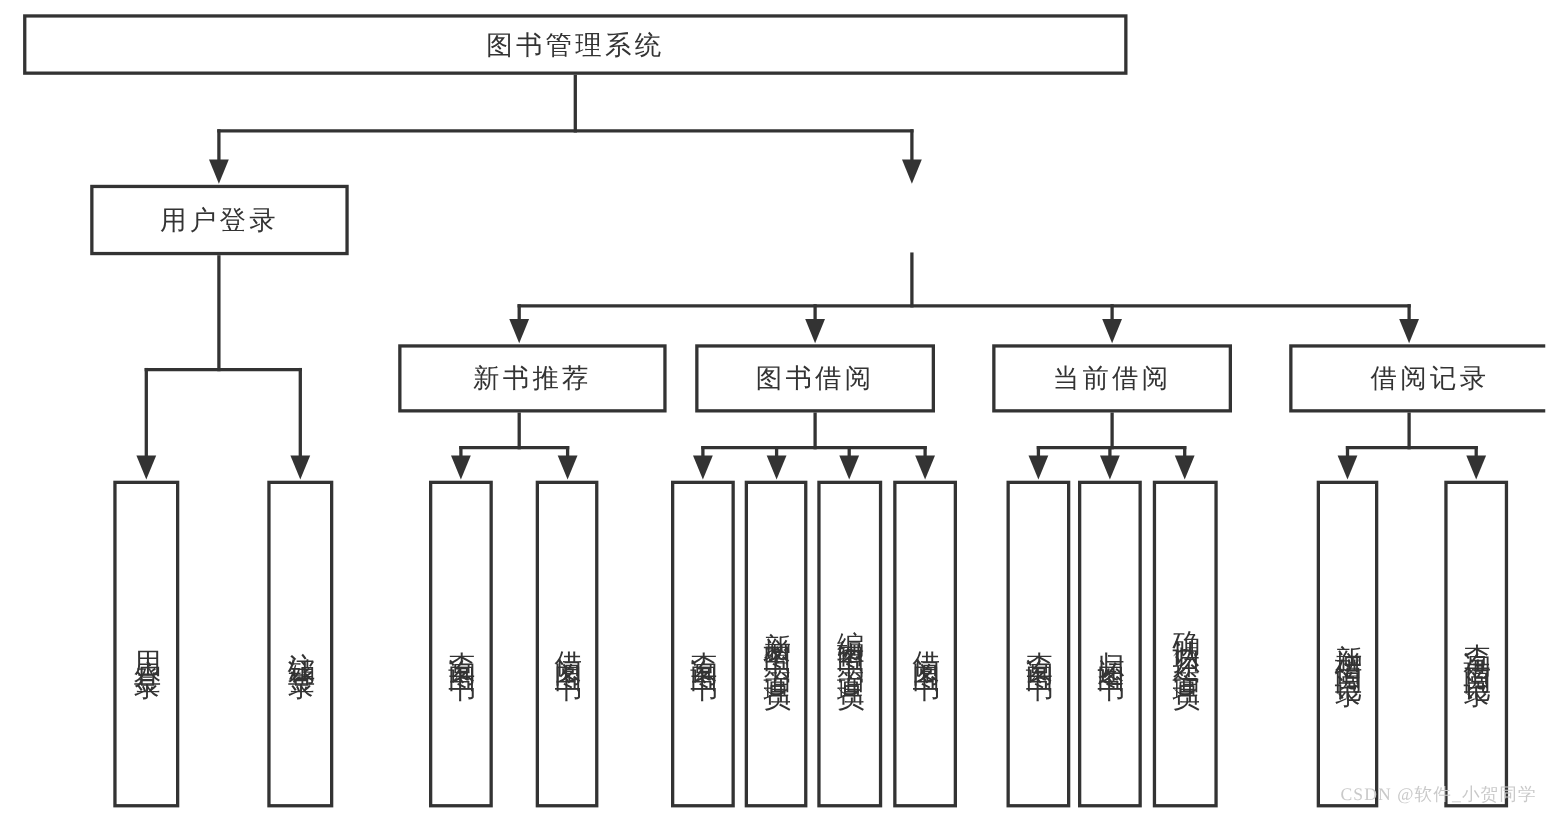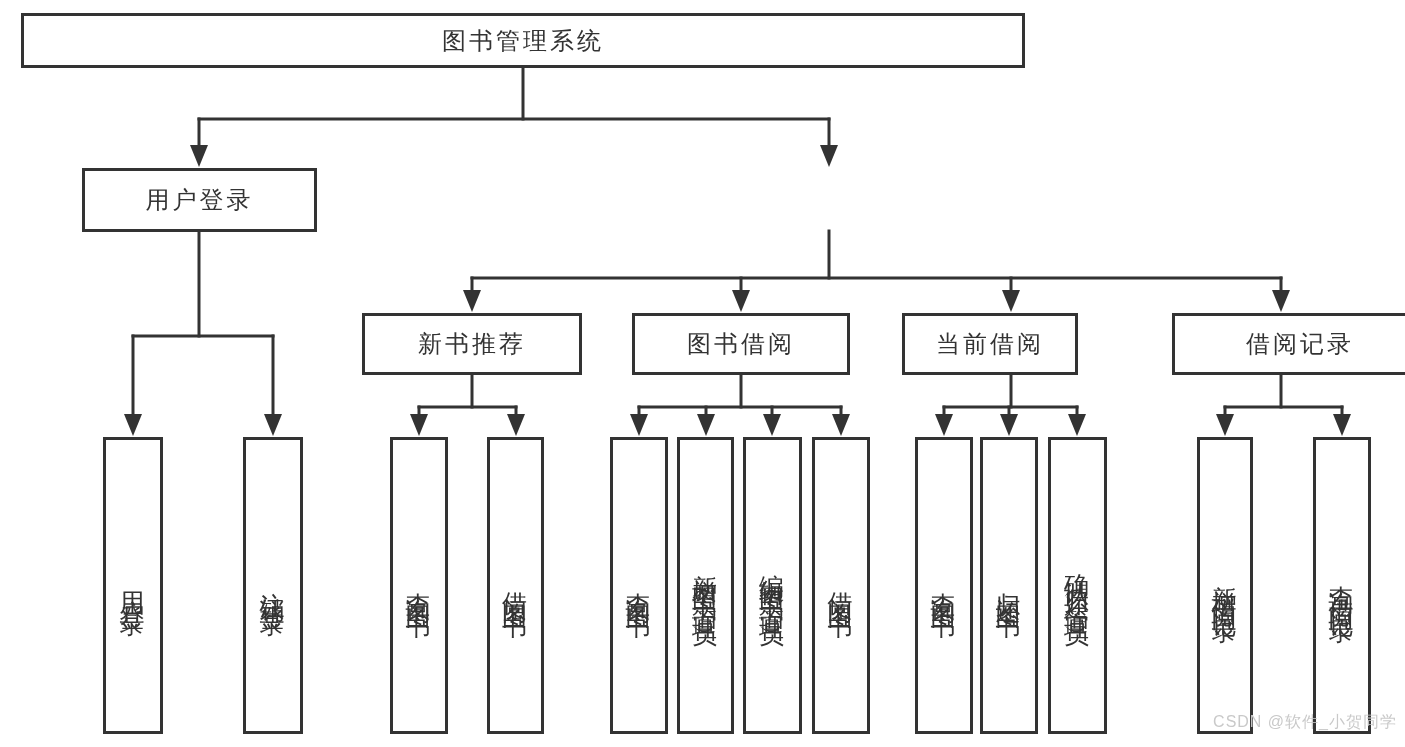--- a/index.html
+++ b/index.html
@@ -1,20 +1,20 @@
 <!DOCTYPE html>
 <html><head>
 <meta charset="utf-8">
 <style>
   html,body{margin:0;padding:0;background:#ffffff;}
   .canvas{
     position:relative;
     width:1405px;height:747px;
     background:#ffffff;
-    font-family:Liberation Sans, sans-serif;
+    font-family:Liberation Serif, serif;
     overflow:hidden;
   }
   .connector-layer{position:absolute;left:0;top:0;pointer-events:none;}
   .box{
     position:absolute;
     box-sizing:border-box;
     border:3px solid #333333;
     background:#ffffff;
     color:#333333;
     display:flex;
@@ -104,27 +104,27 @@
     </svg>
 
   <div class="box" style="left:21px;top:13px;width:1004px;height:55px;">
     <span class="h-label">图书管理系统</span>
   </div>
 
   <div class="box" style="left:82px;top:168px;width:235px;height:64px;">
     <span class="h-label">用户登录</span>
   </div>
 
-  <div class="box" style="left:362px;top:313px;width:220px;height:62px;">
+  <div class="box" style="left:362px;top:313px;width:244px;height:62px;">
     <span class="h-label">新书推荐</span>
   </div>
   <div class="box" style="left:632px;top:313px;width:218px;height:62px;align-items:center;">
     <span class="h-label">图书借阅</span>
   </div>
-  <div class="box" style="left:902px;top:313px;width:176px;height:62px;">
+  <div class="box" style="left:902px;top:313px;width:218px;height:62px;">
     <span class="h-label">当前借阅</span>
   </div>
   <div class="box" style="left:1172px;top:313px;width:256px;height:62px;">
     <span class="h-label">借阅记录</span>
   </div>
 
   <div class="box" style="left:103px;top:437px;width:60px;height:297px;">
     <span class="v-label">用户登录</span>
   </div>
   <div class="box" style="left:243px;top:437px;width:60px;height:297px;">

